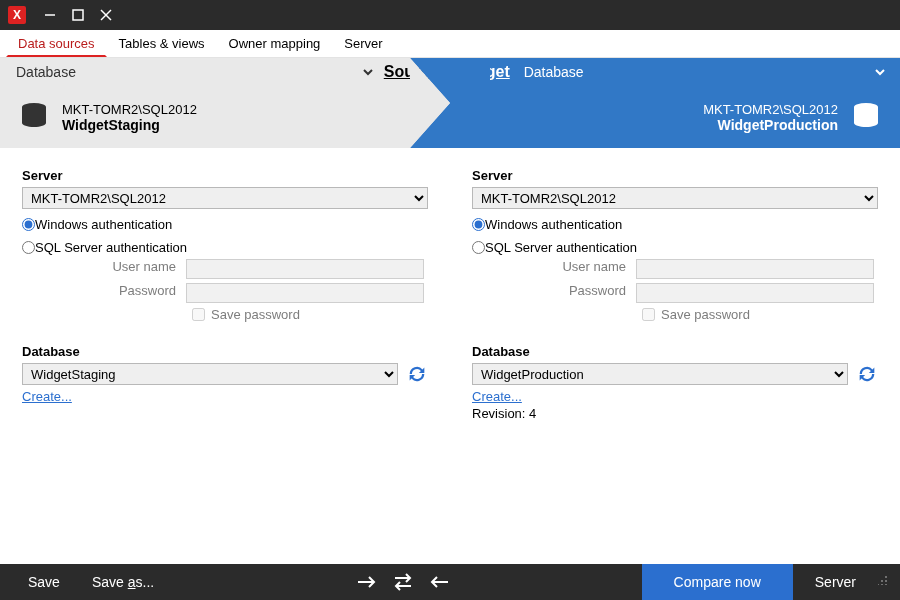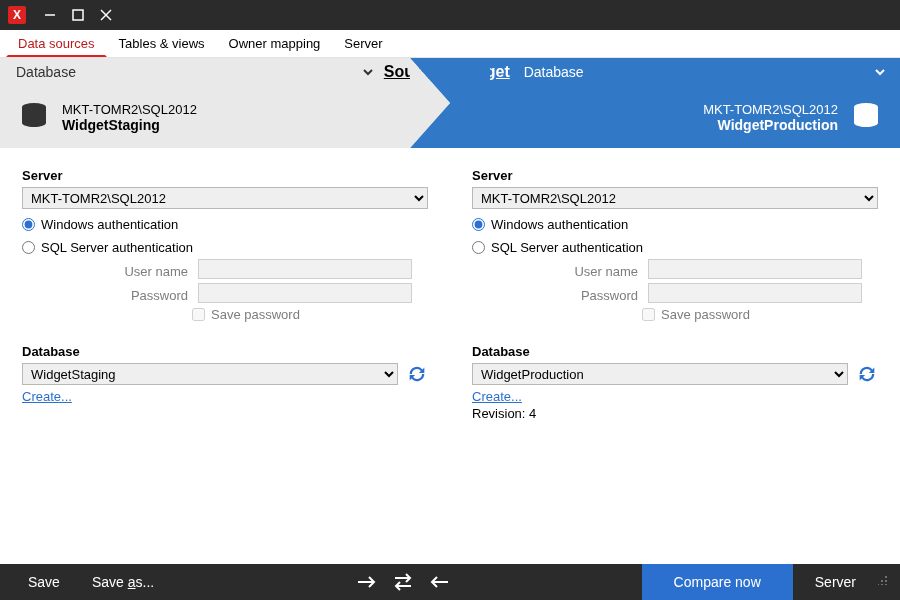--- a/index.html
+++ b/index.html
@@ -41,23 +41,23 @@
   .banner-right .db-text {text-align:right;}
 
   
   .main {flex:1; display:flex;}
   .col {flex:1; padding:20px 22px 10px 22px;}
   .col + .col {}
   .section-label {font-weight:bold; font-size:13px; margin:0 0 4px;}
   .combo {display:flex; align-items:center; gap:8px;}
   .combo select {flex:1; height:22px; border:1px solid #b8b8b8; font-size:13px; padding:0 4px;}
   .refresh {width:22px; height:22px; color:#2b6fcf; cursor:pointer;}
-  .radio-row {display:flex; align-items:center; margin:8px 0 2px; gap:6px; font-size:13px;}
+  .radio-row {display:flex; align-items:center; margin:8px 0 2px; font-size:13px;}
   .radio-row input {accent-color:#2b6fcf;}
-  .cred {display:flex; align-items:flex-end; margin:4px 16px;}
+  .cred {display:flex; align-items:flex-start; margin:4px 4px;}
   .cred label {width:160px; text-align:right; color:#7d7d7d; padding-right:10px; font-size:13px;}
   .cred input {flex:1; height:20px; border:1px solid #cfcfcf; background:#f1f1f1;}
   .chk-row {display:flex; align-items:center; margin:4px 0 0 170px; gap:6px; color:#7d7d7d;}
   .chk-row input {accent-color:#888;}
   .link {color:#2b6fcf; text-decoration:underline; cursor:pointer; font-size:13px; margin-top:4px; display:inline-block;}
   .rev {font-size:13px; margin-top:2px;}
 
   
   .footer {height:36px; background:#2b2b2b; color:#fff; display:flex; align-items:center; padding:0 12px; font-size:14px;}
   .footer .fbtn {padding:0 16px; height:100%; display:flex; align-items:center; cursor:pointer;}

